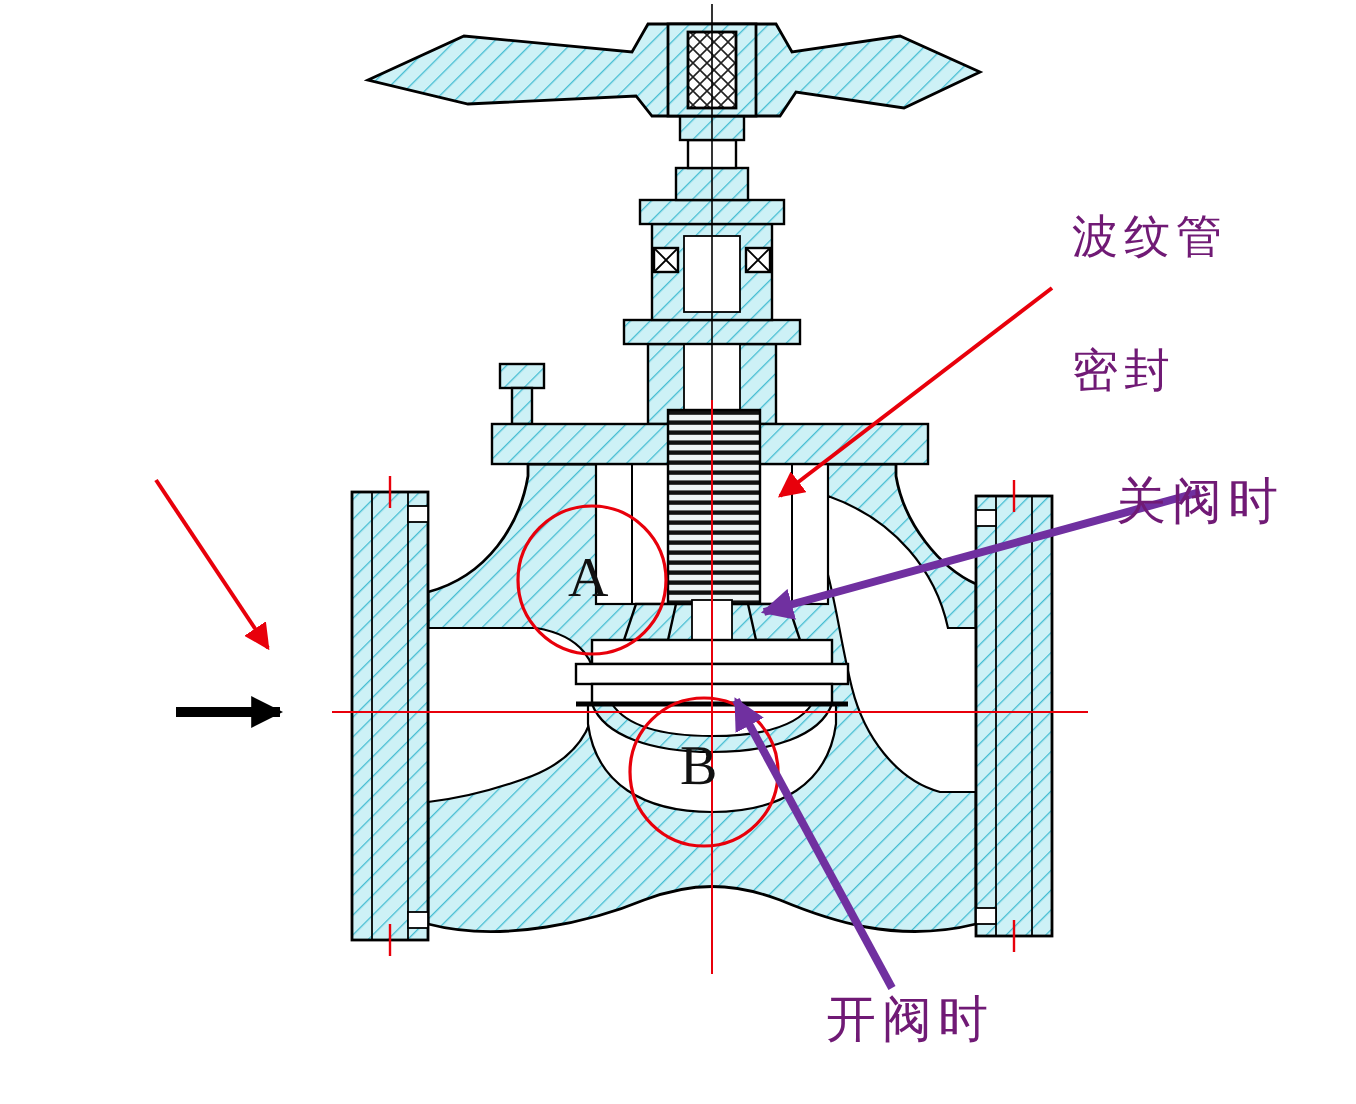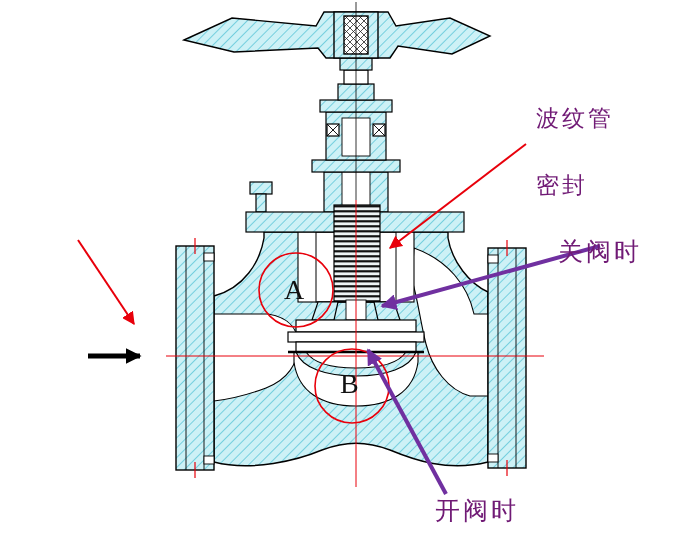--- a/index.html
+++ b/index.html
@@ -13,21 +13,21 @@
   .drawing { position:absolute; left:0; top:0; }
   .label {
     position:absolute;
     color:#701a75;
     white-space:pre;
     line-height:1.45;
   }
   .lbl-flow    { left:8px;   top:170px; font-size:25px; letter-spacing:8px; }
   .lbl-bellows { left:536px; top:102px; font-size:23px; letter-spacing:3px; }
   .lbl-close   { left:558px; top:218px; font-size:25px; letter-spacing:3px;margin-top:15px; }
-  .lbl-open    { left:435px; top:492px; font-size:25px; letter-spacing:3px; }
+  .lbl-open    { left:413px; top:492px; font-size:25px; letter-spacing:3px; }
   .marker-letter {
     position:absolute;
     color:#111111;
     font-family:"Liberation Serif", serif;
     font-size:28px;
   }
   .ltr-a { left:284px; top:274px; }
   .ltr-b { left:340px; top:368px; }
 </style>
 </head>

